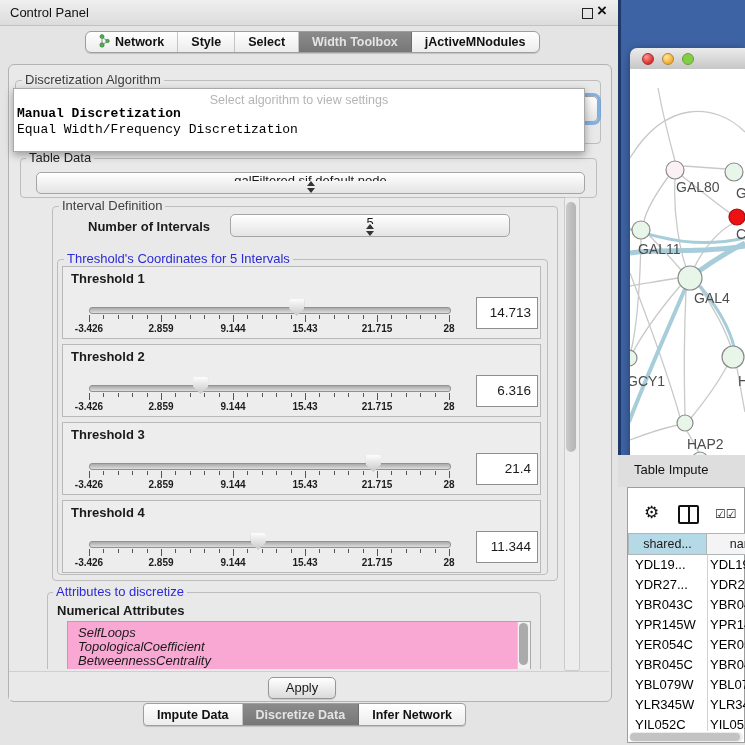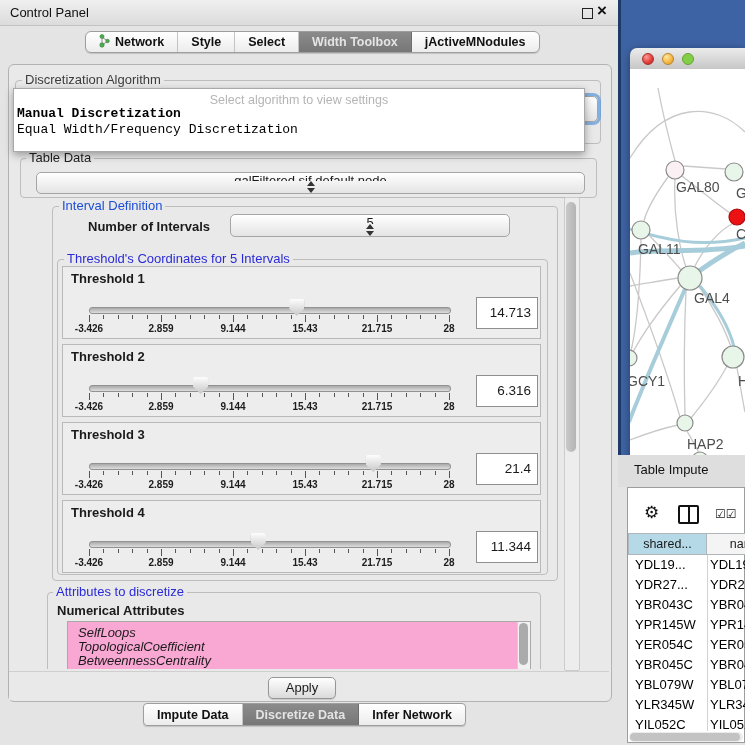--- a/index.html
+++ b/index.html
@@ -30,21 +30,21 @@
   .spinner .up{border-bottom:5px solid #333;}
   .spinner .dn{border-top:5px solid #333;}
   .focusring{box-shadow:0 0 0 3px rgba(97,156,219,.75);}
   .popup{left:13px;top:88px;width:570px;height:62px;background:#fff;border:1px solid #a9a9a9;
     box-shadow:0 3px 8px rgba(0,0,0,.35);z-index:50;}
   .popup .hint{left:0;top:4px;width:100%;text-align:center;font-size:12.5px;color:#b5b5b5;}
   .popup .item{left:2px;width:560px;font-size:13px;color:#000;padding-left:1px;font-family:Liberation Mono, monospace;}
   .viewport{left:13px;top:197px;width:552px;height:472px;overflow:hidden;}
   .vscroll{left:564px;top:197px;width:14px;height:472px;background:#ededed;border:1px solid #cccccc;border-radius:2px;}
   .vthumb{left:1px;top:4px;width:10px;height:250px;background:linear-gradient(90deg,#c9c9c9,#b4b4b4);border-radius:5px;}
-  .green-t{color:#1d4ed8;}
+  .green-t{color:#404040;}
   .blue-t{color:#2a2ad8;}
   .tpanel{border:1px solid #b9b9b9;background:#ededed;}
   .thr-label{font-size:13px;font-weight:bold;}
   .track{height:5px;border-radius:3px;background:linear-gradient(#a9a9a9,#dedede);border:1px solid #929292;}
   .thumb{width:15px;height:17px;background:linear-gradient(#fdfdfd,#c7c7c7);
     clip-path:polygon(8% 0,92% 0,100% 10%,100% 58%,50% 100%,0 58%,0 10%);
     filter:drop-shadow(0 0 1px #777);}
   .tick{width:1px;background:#555;}
   .ticklab{font-size:10px;font-weight:bold;color:#1c1c1c;transform:translateX(-50%);white-space:nowrap;}
   .valbox{width:54px;height:30px;background:#fff;border:1px solid #8f8f8f;font-size:13.5px;

